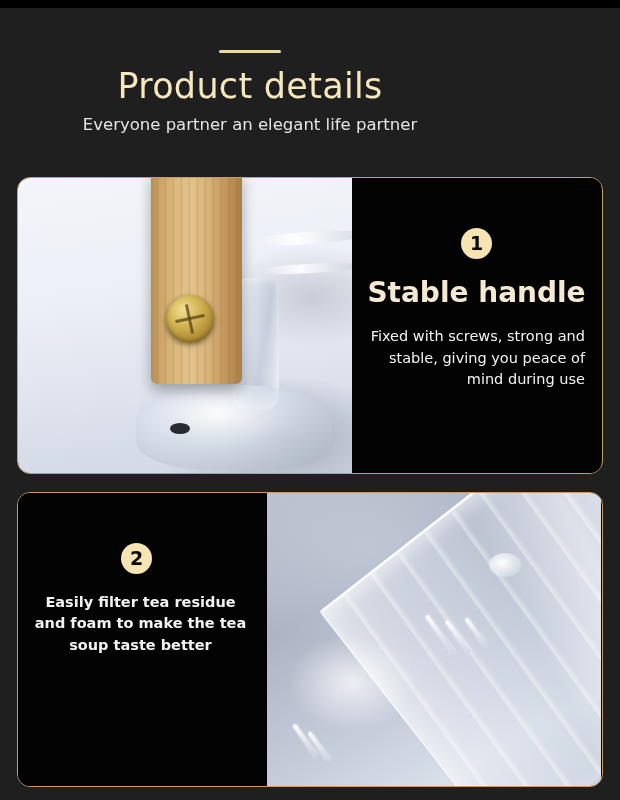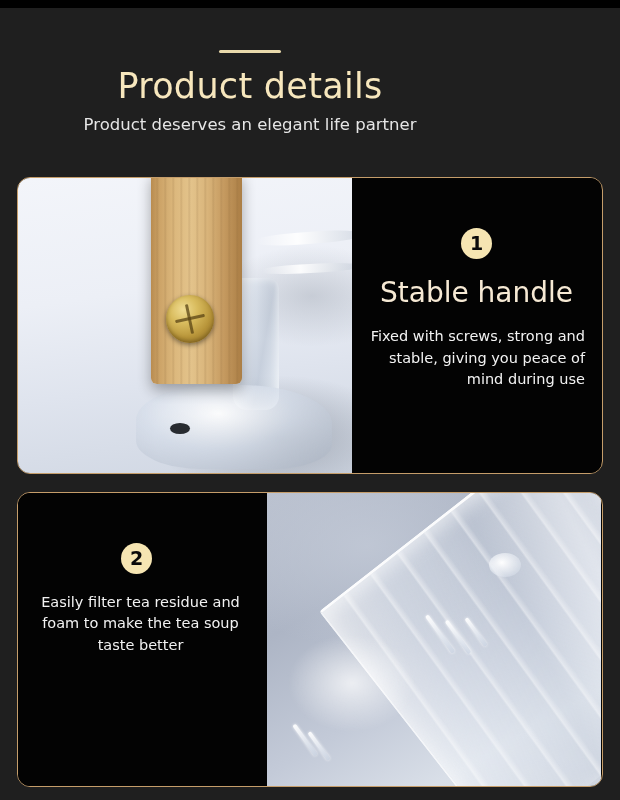--- a/index.html
+++ b/index.html
@@ -229,45 +229,45 @@
     font-size: 19px;
     font-weight: 700;
     line-height: 31px;
     text-align: center;
   }
   .card-1 .badge { margin: 50px auto 0 auto; }
   .card-2 .badge { margin: 50px 0 0 103px; }
 
   .feature-title {
     color: #f6e9d4;
-    font-weight: 400;
+    font-weight: 700;
     line-height: 1.15;
   }
   .card-1 .feature-title { margin: 18px 0 0 0; font-size: 28px; text-align: center; }
   .card-2 .feature-title { margin: 18px 0 0 0; font-size: 27px; text-align: center; }
 
   .feature-body {
     color: #f2f2f2;
     font-size: 14.5px;
     line-height: 1.47;
   }
   .card-1 .feature-body { margin: 17px 16px 0 14px; text-align: right; }
-  .card-2 .feature-body { margin: 18px 18px 0 14px; text-align: center; }
+  .card-2 .feature-body { margin: 18px 18px 0 14px; text-align: center; font-weight: bold; }
 </style>
 </head>
 <body>
 
 <div class="page">
 
   <div class="top-strip"></div>
 
   <div class="header">
     <div class="divider"></div>
     <h1 class="page-title">Product details</h1>
-    <p class="page-subtitle">Product deserves an elegant life partner</p>
+    <p class="page-subtitle">Everyone partner an elegant life partner</p>
   </div>
 
   <div class="card card-1">
 
     <div class="panel-photo">
       <div class="photo-handle">
         <div class="glass-rim-1"></div>
         <div class="glass-rim-2"></div>
         <div class="glass-spout"></div>
         <div class="glass-base"></div>

